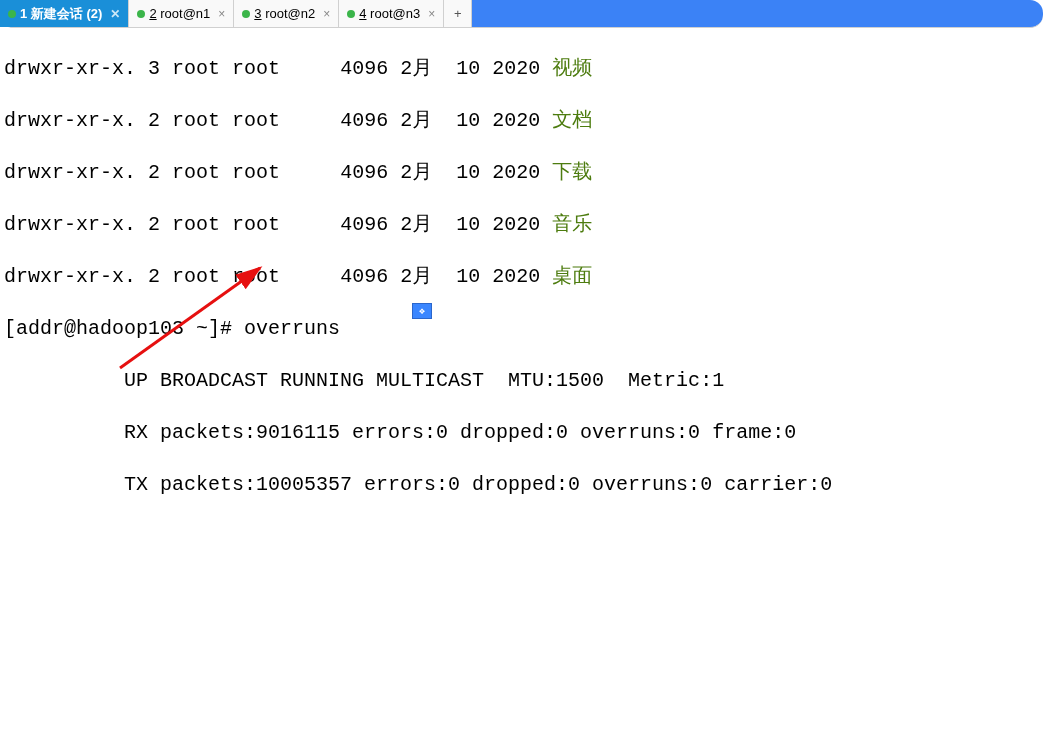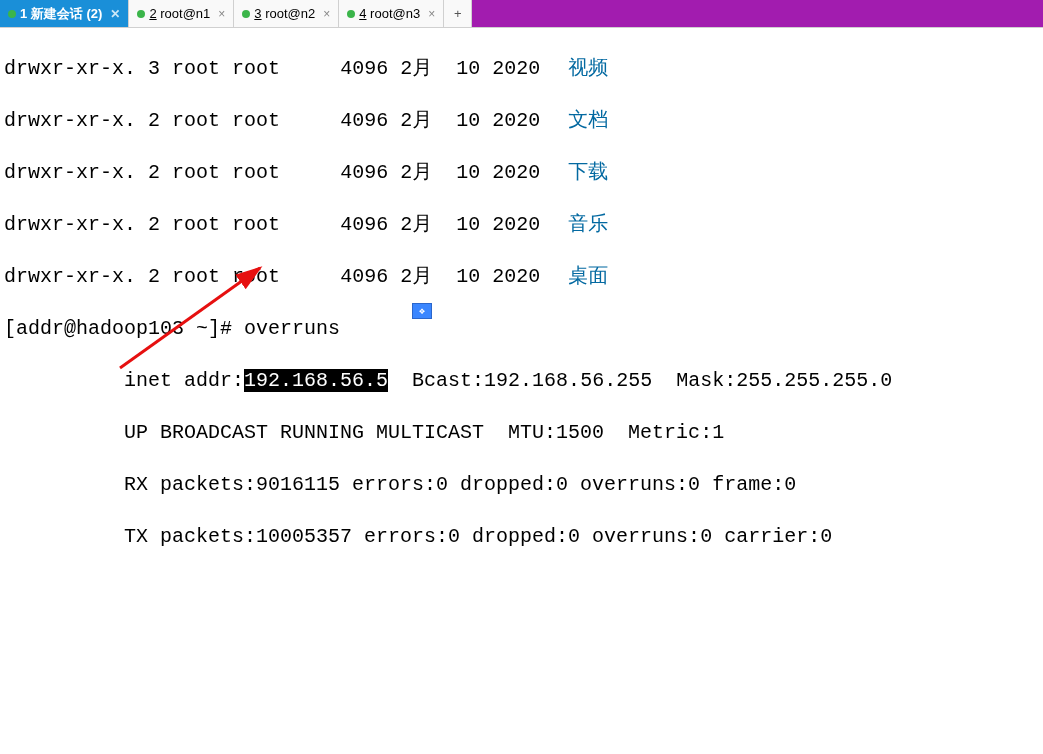--- a/index.html
+++ b/index.html
@@ -8,25 +8,26 @@
     font-size: 20px;
     background: #fff;
     color: #000;
     width: 1043px;
     height: 754px;
     overflow: hidden;
   }
   .tab-bar {
     display: flex;
     align-items: stretch;
-    background: #a21caf;
+    background: #3b82f6;
     border-bottom: 1px solid #d0d0d0;
     height: 28px;
     font-family: "Microsoft YaHei", Arial, sans-serif;
     font-size: 13px;
+    border-radius: 13px;
   }
   .tab {
     display: flex;
     align-items: center;
     padding: 0 8px;
     border-right: 1px solid #d0d0d0;
     background: #f9f9f9;
     cursor: pointer;
     gap: 4px;
   }
@@ -50,21 +51,21 @@
     display:flex; align-items:center; justify-content:center;
     width: 28px; border-right:1px solid #d0d0d0;
     color:#555; cursor:pointer; background:#f9f9f9;
   }
   .terminal {
     padding: 2px 4px 0 4px;
     white-space: pre;
     line-height: 1.3;
     position: relative;
   }
-  .blue { color: #0369a1; margin-left: 16px; }
+  .blue { color: #4d7c0f; }
   .highlight { background: #000; color: #fff; }
   .arrow {
     position: absolute;
     pointer-events: none;
   }
   .marker-icon {
     position:absolute;
     width:20px; height:16px;
     background:#3a86ff;
     border:1px solid #2a66cc;
@@ -100,21 +101,20 @@
   <div class="tab-add">+</div>
 </div>
 
 <div class="terminal">
 <div><span>drwxr-xr-x.</span> <span>3</span> <span>root</span> <span>root</span>     <span>4096</span> <span>2月</span>  <span>10</span> <span>2020</span> <span class="blue">视频</span></div>
 <div><span>drwxr-xr-x.</span> <span>2</span> <span>root</span> <span>root</span>     <span>4096</span> <span>2月</span>  <span>10</span> <span>2020</span> <span class="blue">文档</span></div>
 <div><span>drwxr-xr-x.</span> <span>2</span> <span>root</span> <span>root</span>     <span>4096</span> <span>2月</span>  <span>10</span> <span>2020</span> <span class="blue">下载</span></div>
 <div><span>drwxr-xr-x.</span> <span>2</span> <span>root</span> <span>root</span>     <span>4096</span> <span>2月</span>  <span>10</span> <span>2020</span> <span class="blue">音乐</span></div>
 <div><span>drwxr-xr-x.</span> <span>2</span> <span>root</span> <span>root</span>     <span>4096</span> <span>2月</span>  <span>10</span> <span>2020</span> <span class="blue">桌面</span></div>
 <div><span>[addr@hadoop103 ~]# </span><span>overruns</span></div>
-<div>          <span>inet addr:</span><span class="highlight">192.168.56.5</span><span>  Bcast:192.168.56.255  Mask:255.255.255.0</span></div>
 <div>          <span>UP BROADCAST RUNNING MULTICAST  MTU:1500  Metric:1</span></div>
 <div>          <span>RX packets:9016115 errors:0 dropped:0 overruns:0 frame:0</span></div>
 <div>          <span>TX packets:10005357 errors:0 dropped:0 overruns:0 carrier:0</span></div>
 
 
 
 
 
 
 

